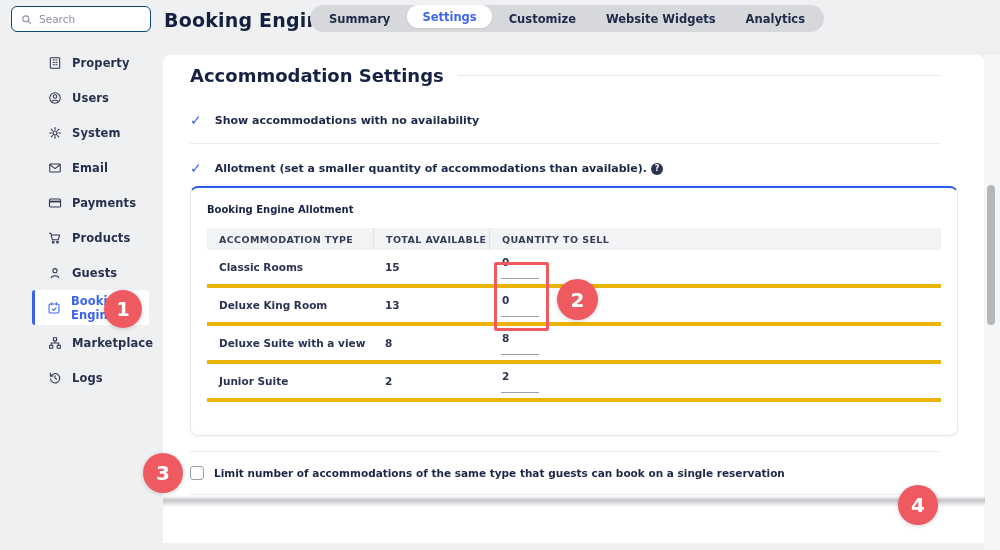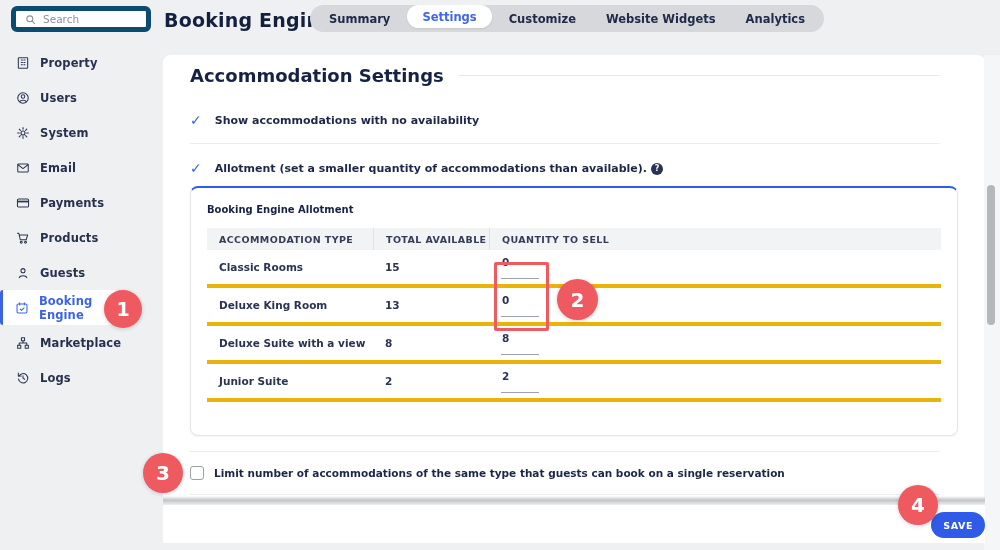--- a/index.html
+++ b/index.html
@@ -3,28 +3,28 @@
 <meta charset="utf-8">
 <style>
   * { margin:0; padding:0; box-sizing:border-box; }
   html,body { width:1000px; height:550px; overflow:hidden; }
   body { font-family:"DejaVu Sans","Liberation Sans",sans-serif; background:#eff0f2; }
   .app { position:relative; width:1000px; height:550px; background:#eff0f2; }
 
   
   .sidebar { position:absolute; left:0; top:0; width:162px; height:550px; background:#eff0f2; z-index:2; }
   .search-box { position:absolute; left:11px; top:6px; width:140px; height:26px; background:#fff;
-    border:5px solid #0c4a6e; border-radius:6px; display:flex; align-items:center; gap:7px; padding:0 9px; }
+    border:1px solid #0c4a6e; border-radius:6px; display:flex; align-items:center; gap:7px; padding:0 9px; }
   .search-box svg { flex:0 0 auto; }
   .search-box input { border:none; outline:none; width:100%; font-size:10.5px; color:#39415a; background:transparent;
     font-family:inherit; }
   .search-box input::placeholder { color:#8a909b; }
   .nav { position:absolute; left:0; top:45px; width:162px; }
   .nav-item { height:35px; display:flex; align-items:center; gap:10px; padding-left:15px; cursor:pointer;
-    font-size:11.5px; font-weight:700; color:#27314e; letter-spacing:.1px; }
+    font-size:11.5px; font-weight:700; color:#27314e; letter-spacing:.1px;margin-left:32px; }
   .nav-item .nicon { width:15px; height:15px; display:flex; align-items:center; justify-content:center; color:#2c3650; }
   .nav-item.active { background:#ffffff; color:#3b63e8; border-left:3px solid #3b63e8; padding-left:12px;
     width:117px; border-radius:3px; }
   .nav-item.active .nicon { color:#3b63e8; }
 
   
   .page-title { position:absolute; left:164px; top:9px; font-size:19px; font-weight:800; color:#13203f; letter-spacing:.2px; z-index:1; }
   .tabbar { position:absolute; left:310px; top:5px; height:27px; background:#d6d8dc; border-radius:14px;
     display:inline-flex; align-items:flex-start; padding:0 4px; z-index:1; }
   .tab { font-size:11.5px; font-weight:700; color:#202b49; padding:0 15px; height:27px; display:flex; align-items:center;
@@ -267,23 +267,20 @@
       <div class="limit-row">
         <div class="checkbox"></div>
         <span class="limit-label">Limit number of accommodations of the same type that guests can book on a single reservation</span>
       </div>
 
       <div class="divider div3"></div>
     </div>
   </main>
 
   <div class="footer-shadow"></div>
-  <div class="footer">
-    <button class="save-btn">SAVE</button>
-  </div>
 
   <div class="scroll-track">
     <div class="scroll-thumb"></div>
   </div>
 
   <div class="anno-rect"></div>
   <div class="badge badge1">1</div>
   <div class="badge badge2">2</div>
   <div class="badge badge3">3</div>
   <div class="badge badge4">4</div>

